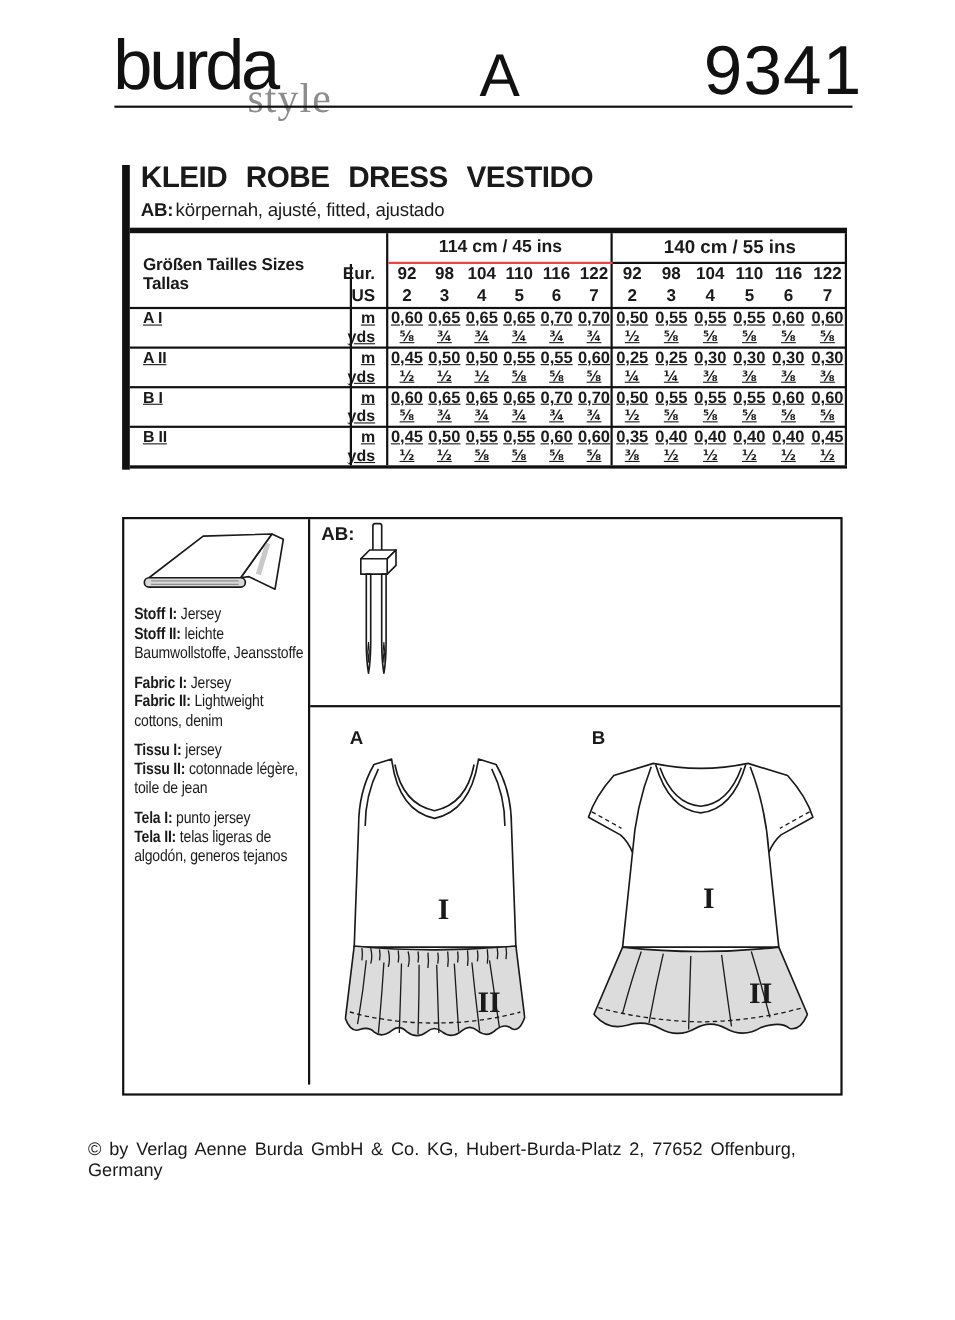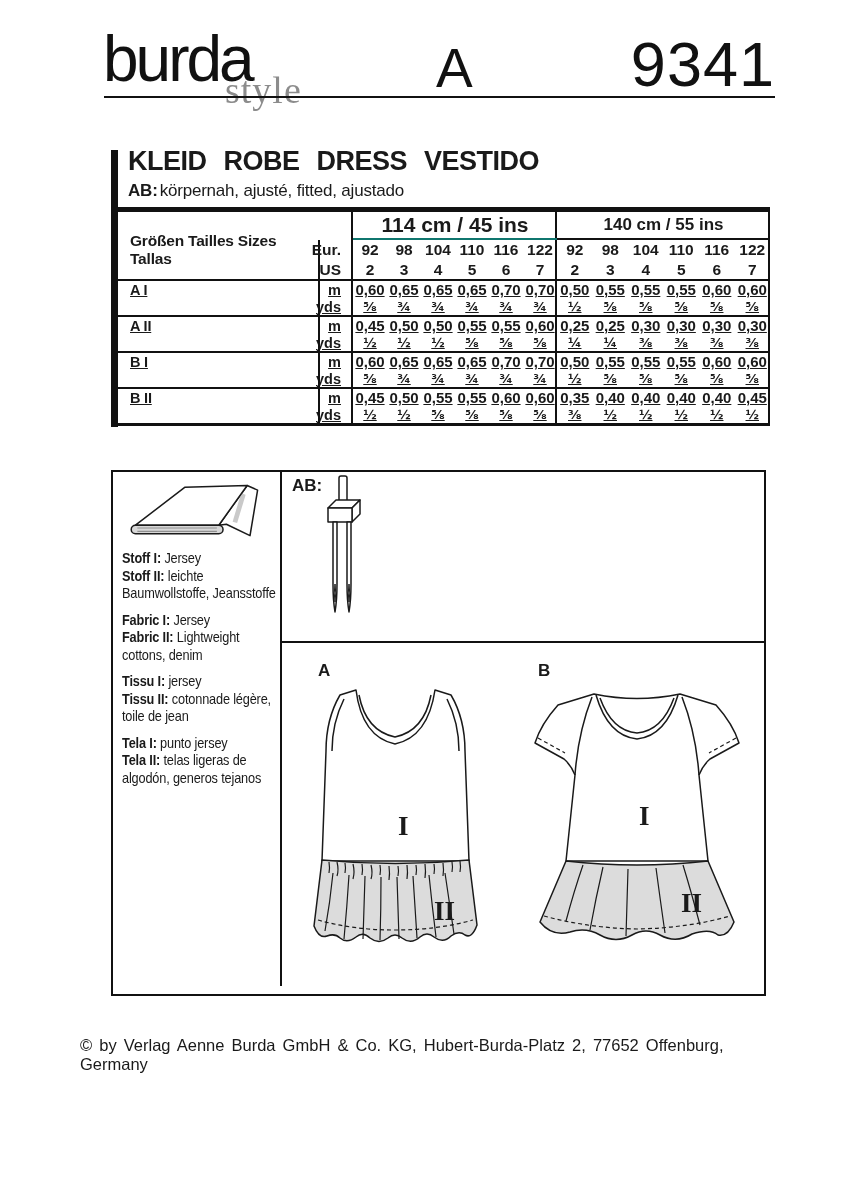--- a/index.html
+++ b/index.html
@@ -5,40 +5,40 @@
   html,body{margin:0;padding:0;background:#fff;}
   .page{position:relative;width:868px;height:1200px;background:#fff;overflow:hidden;
         font-family:"Liberation Sans",sans-serif;color:#1a1a1a;}
   
   .logo-main{position:absolute;left:103px;top:22px;font-size:64px;font-weight:normal;
              letter-spacing:-3px;color:#111;}
   .logo-sub{position:absolute;left:225px;top:68px;font-size:38px;
             font-family:"Liberation Serif",serif;color:#8c8c8c;letter-spacing:1px;}
   .hdr-rule{position:absolute;left:104px;top:96px;width:671px;height:2px;background:#111;}
   .view-letter{position:absolute;left:436px;top:36px;font-size:55px;color:#111;}
-  .pattern-no{position:absolute;right:93px;top:28px;font-size:63px;font-weight:500;
+  .pattern-no{position:absolute;right:84px;top:28px;font-size:63px;font-weight:500;
               letter-spacing:1px;color:#111;}
   
   .vbar{position:absolute;left:111px;top:150px;width:7px;height:277px;background:#111;}
   .gtitle{position:absolute;left:128px;top:146px;font-size:27px;font-weight:bold;
           letter-spacing:-0.5px;word-spacing:10px;margin:0;}
   .gsub{position:absolute;left:128px;top:181px;font-size:17px;margin:0;letter-spacing:-0.2px;}
   .gsub b{margin-right:2px;}
   
   .ftable{position:absolute;left:118px;top:207px;width:652px;
           border-top:5px solid #111;border-bottom:3px solid #111;font-weight:bold;}
   .trow{display:flex;position:relative;}
   .c{flex:none;display:flex;align-items:center;justify-content:center;box-sizing:border-box;}
   .lab{width:202px;justify-content:flex-start;padding-left:12px;font-size:14.5px;letter-spacing:-0.2px;}
   .unit{width:33px;justify-content:flex-end;padding-right:12px;font-size:14.5px;}
   .v1{width:34px;font-size:15px;}
   .v2{width:35.5px;font-size:15px;}
   .r-group{height:28px;}
   .gspacer{width:235px;}
-  .ghead{width:204px;border-bottom:2px solid #0f766e;font-size:21px;}
+  .ghead{width:204px;border-bottom:2px solid #ef4444;font-size:16px;}
   .ghead2{width:213px;border-bottom:2px solid #111;font-size:17px;}
   .r-sizes{height:20px;}
   .r-sizes .c,.r-us .c{font-size:15.5px;}
   .r-us{height:19px;border-bottom:2px solid #111;}
   .rvar{border-bottom:2px solid #111;}
   .rvar.last{border-bottom:none;}
   .tl{display:flex;height:17px;text-decoration:underline;}
   .ty .v1,.ty .v2{font-family:"DejaVu Sans",sans-serif;font-size:13px;font-weight:600;}
   .ty .unit{font-weight:bold;}
   .vr{position:absolute;top:0;bottom:0;width:2px;background:#111;}

